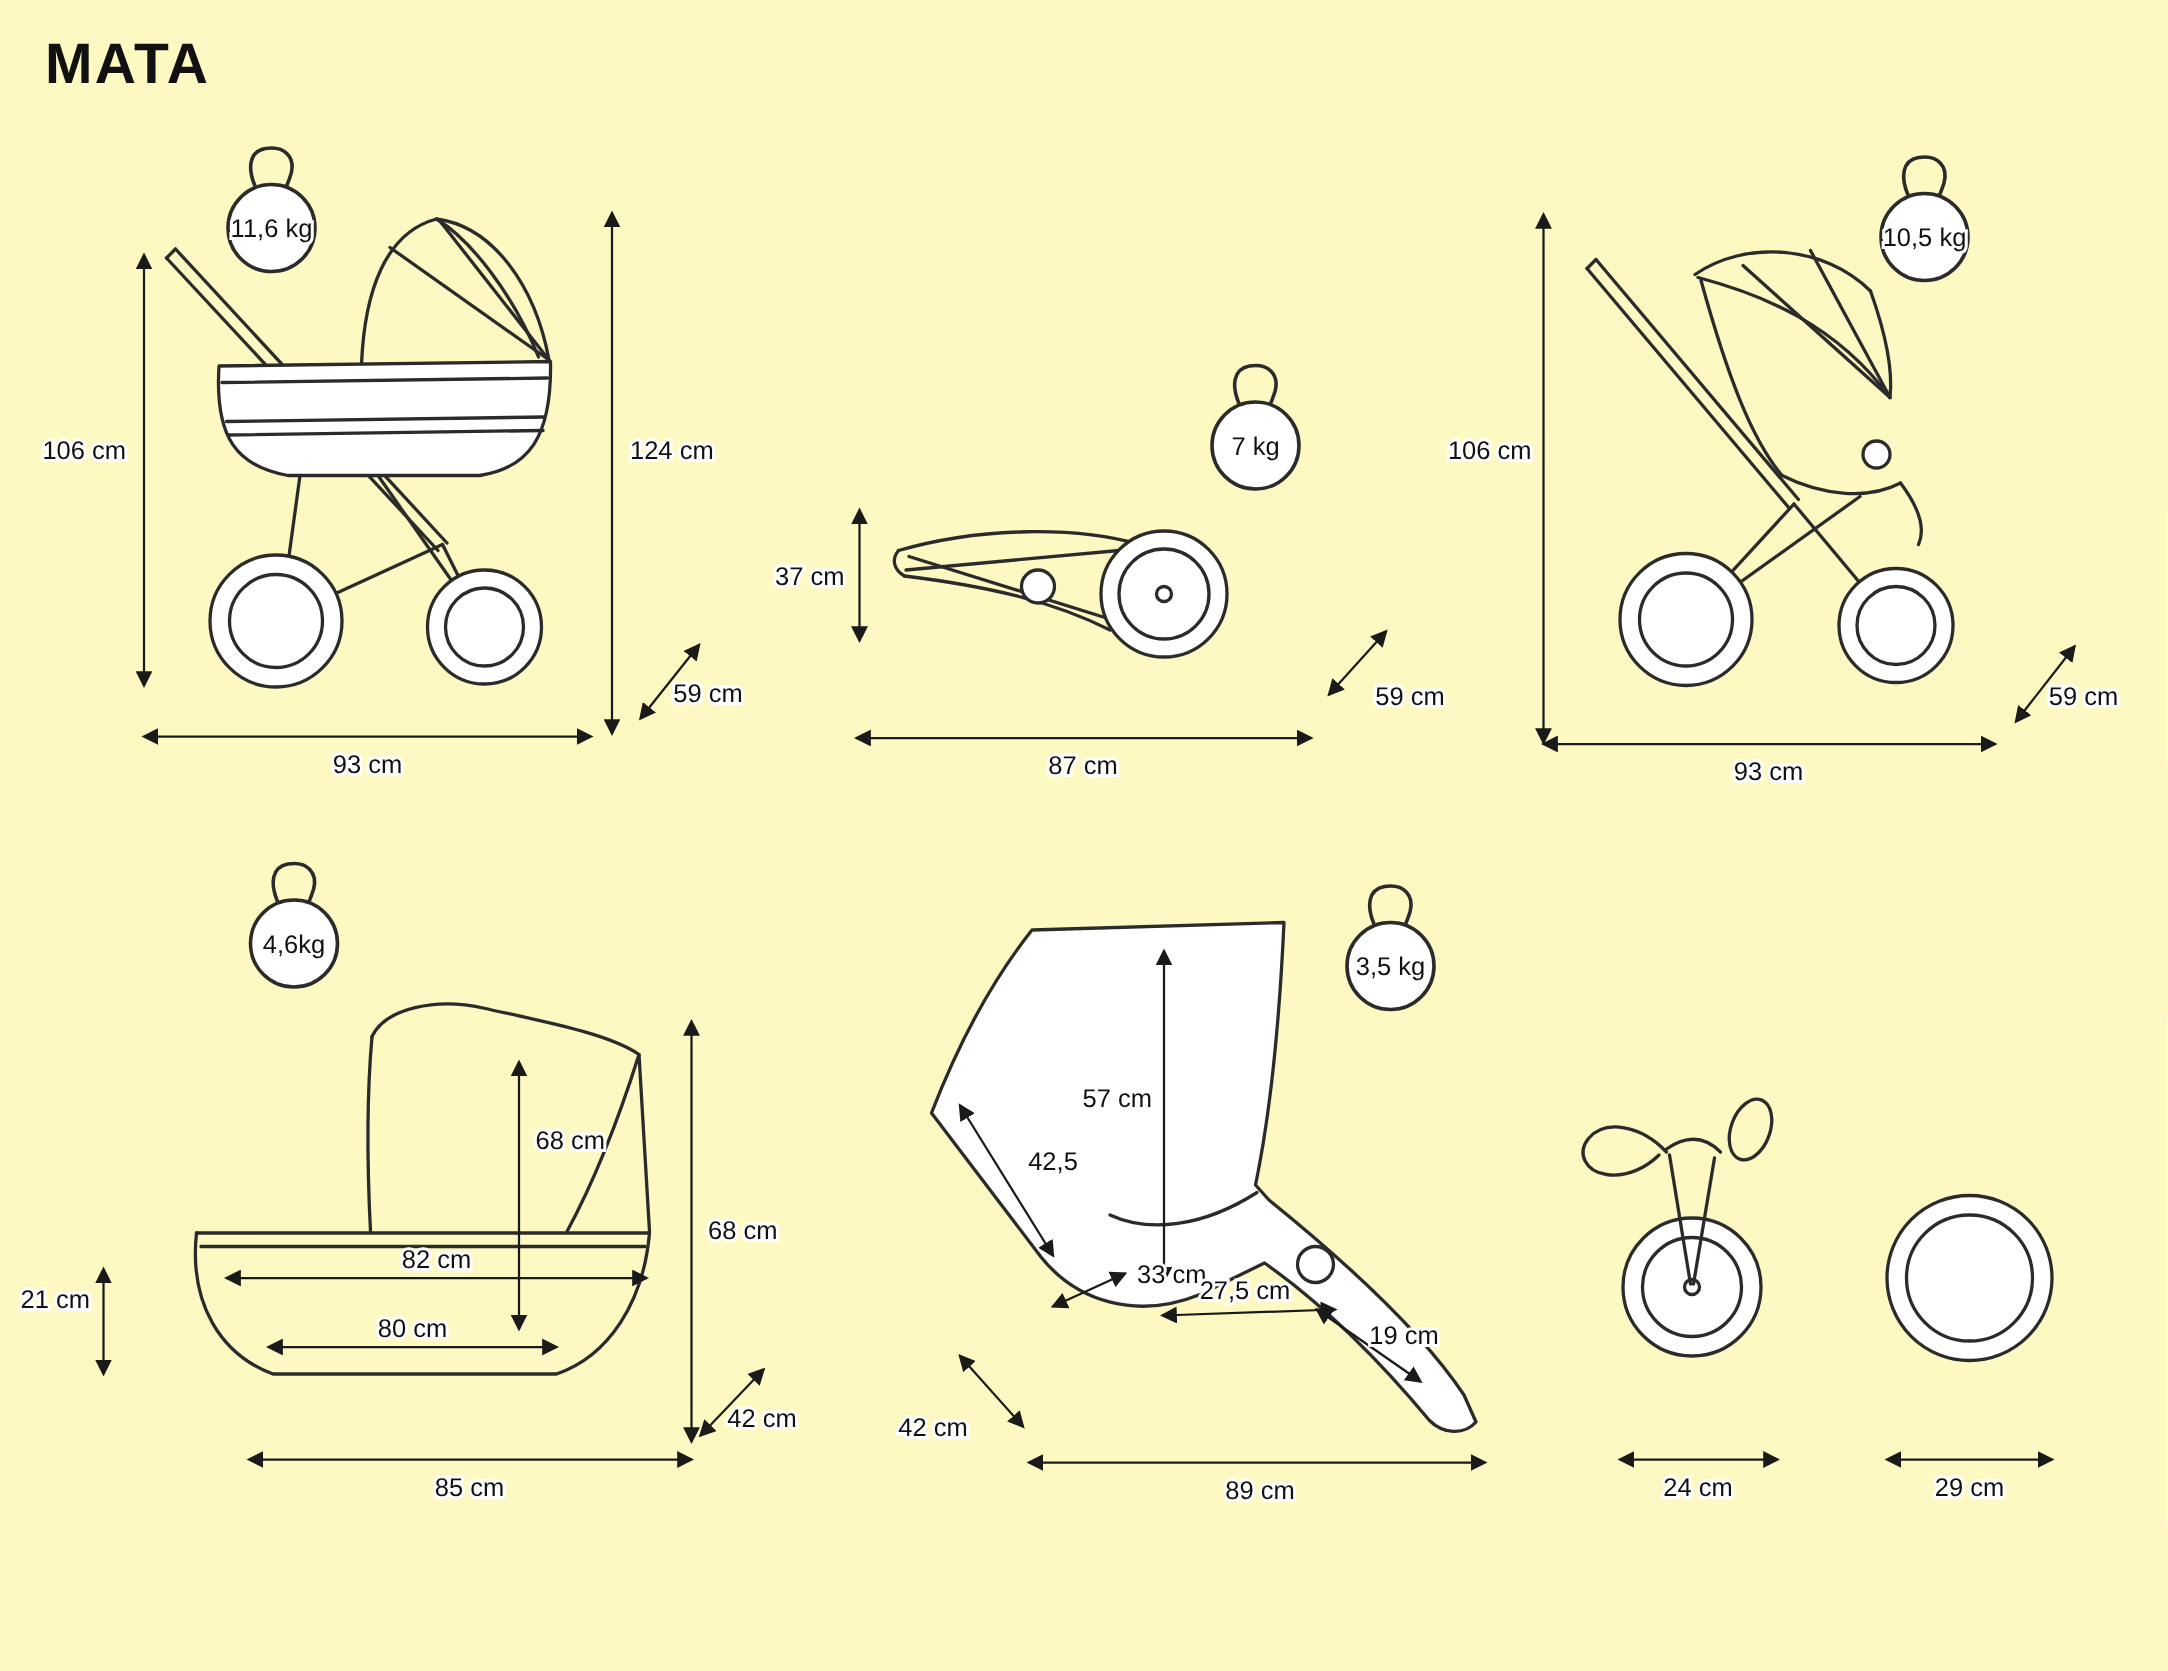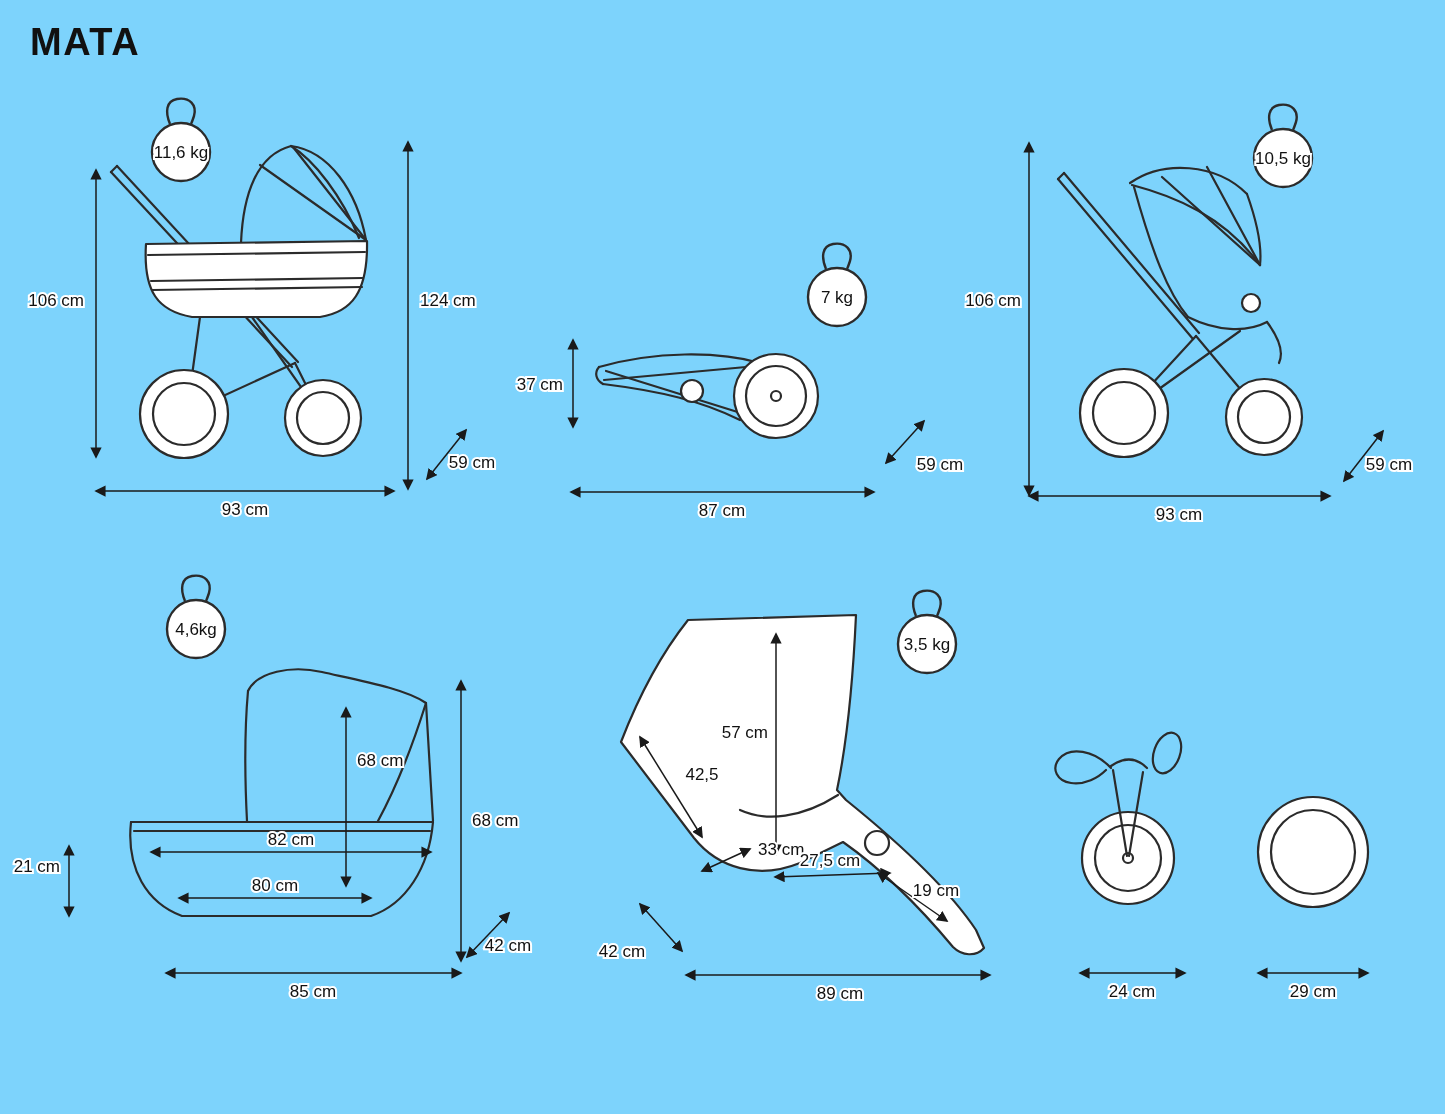--- a/index.html
+++ b/index.html
@@ -1,16 +1,16 @@
 <!DOCTYPE html>
 <html><head>
 <meta charset="utf-8">
 <style>
   html,body{margin:0;padding:0;background:#fff;}
-  .stage{width:1445px;height:1114px;position:relative;background:#7dd3fc;overflow:hidden;}
+  .stage{width:1445px;height:1114px;position:relative;background:#fef9c3;overflow:hidden;}
   svg{display:block;}
   .art{fill:none;stroke:#2b2b2b;stroke-width:2.2;stroke-linecap:round;stroke-linejoin:round;}
   .artw{fill:#fff;stroke:#2b2b2b;stroke-width:2.2;stroke-linecap:round;stroke-linejoin:round;}
   .dim{stroke:#1a1a1a;stroke-width:1.5;fill:none;}
   .lbl{font-family:"Liberation Sans","DejaVu Sans",sans-serif;font-size:17px;fill:#111;
        paint-order:stroke;stroke:#fff;stroke-width:4px;}
   .logo{font-family:"Liberation Sans","DejaVu Sans",sans-serif;font-size:38px;font-weight:800;
         fill:#111;letter-spacing:1.5px;}
 </style>
 </head>

